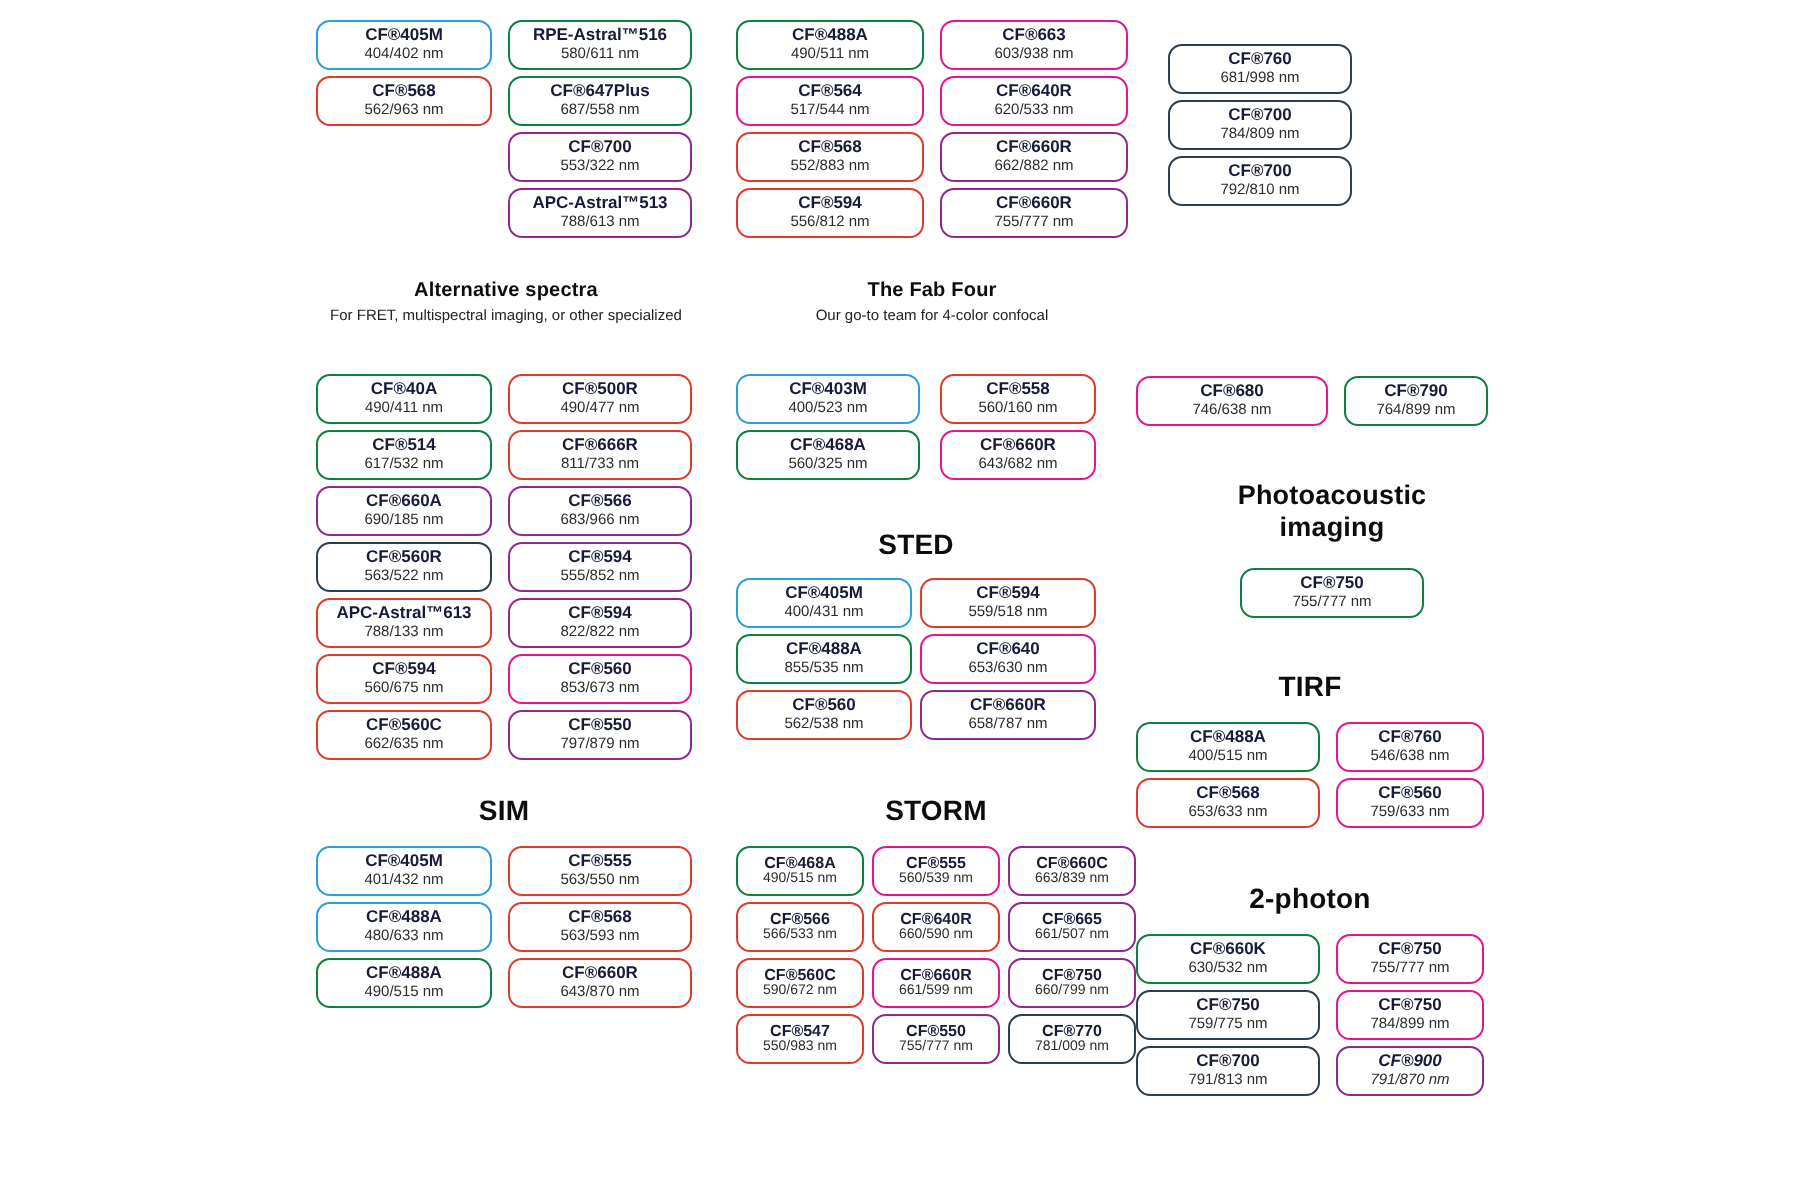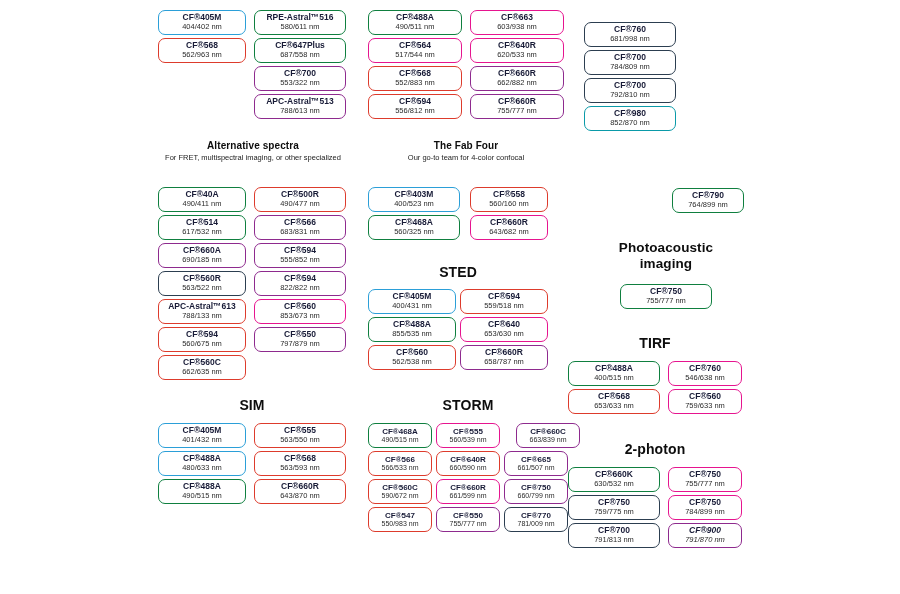--- a/index.html
+++ b/index.html
@@ -94,24 +94,20 @@
         <div class="pwave">681/998 nm</div>
       </div>
       <div class="pill" style="border-color: rgb(44, 62, 80);">
         <div class="pname">CF®700</div>
         <div class="pwave">784/809 nm</div>
       </div>
       <div class="pill" style="border-color: rgb(44, 62, 80);">
         <div class="pname">CF®700</div>
         <div class="pwave">792/810 nm</div>
       </div>
-      <div class="pill" style="border-color: rgb(10, 154, 168);">
-        <div class="pname">CF®980</div>
-        <div class="pwave">852/870 nm</div>
-      </div>
     </div>
 
   <div class="gtitle" style="left:158px;top:140px;width:190px">
     <div class="t1">Alternative spectra</div>
     <div class="t2">For FRET, multispectral imaging, or other specialized</div>
   </div>
   <div class="col" style="left:158px;top:187px;width:88px" data-pills="alt.0">
       <div class="pill" style="border-color: rgb(15, 127, 63);">
         <div class="pname">CF®40A</div>
         <div class="pwave">490/411 nm</div>
@@ -139,23 +135,27 @@
       <div class="pill" style="border-color: rgb(221, 59, 44);">
         <div class="pname">CF®560C</div>
         <div class="pwave">662/635 nm</div>
       </div>
     </div>
   <div class="col" style="left:254px;top:187px;width:92px" data-pills="alt.1">
       <div class="pill" style="border-color: rgb(221, 59, 44);">
         <div class="pname">CF®500R</div>
         <div class="pwave">490/477 nm</div>
       </div>
+      <div class="pill" style="border-color: rgb(221, 59, 44);">
+        <div class="pname">CF®666R</div>
+        <div class="pwave">811/733 nm</div>
+      </div>
       <div class="pill" style="border-color: rgb(142, 42, 142);">
         <div class="pname">CF®566</div>
-        <div class="pwave">683/831 nm</div>
+        <div class="pwave">683/966 nm</div>
       </div>
       <div class="pill" style="border-color: rgb(142, 42, 142);">
         <div class="pname">CF®594</div>
         <div class="pwave">555/852 nm</div>
       </div>
       <div class="pill" style="border-color: rgb(142, 42, 142);">
         <div class="pname">CF®594</div>
         <div class="pwave">822/822 nm</div>
       </div>
       <div class="pill" style="border-color: rgb(230, 20, 143);">
@@ -186,20 +186,26 @@
       <div class="pill" style="border-color: rgb(221, 59, 44);">
         <div class="pname">CF®558</div>
         <div class="pwave">560/160 nm</div>
       </div>
       <div class="pill" style="border-color: rgb(230, 20, 143);">
         <div class="pname">CF®660R</div>
         <div class="pwave">643/682 nm</div>
       </div>
     </div>
 
+  <div class="col" style="left:568px;top:188px;width:96px" data-pills="nir.0">
+      <div class="pill" style="border-color: rgb(230, 20, 143);">
+        <div class="pname">CF®680</div>
+        <div class="pwave">746/638 nm</div>
+      </div>
+    </div>
   <div class="col" style="left:672px;top:188px;width:72px" data-pills="nir.1">
       <div class="pill" style="border-color: rgb(15, 127, 63);">
         <div class="pname">CF®790</div>
         <div class="pwave">764/899 nm</div>
       </div>
     </div>
 
   <div class="gtitle two-line" style="left:608px;top:240px;width:116px">
     <div class="t1">Photoacoustic imaging</div>
   </div>
@@ -331,21 +337,21 @@
       <div class="pill" style="border-color: rgb(230, 20, 143);">
         <div class="pname">CF®660R</div>
         <div class="pwave">661/599 nm</div>
       </div>
       <div class="pill" style="border-color: rgb(142, 42, 142);">
         <div class="pname">CF®550</div>
         <div class="pwave">755/777 nm</div>
       </div>
     </div>
   <div class="col" style="left:504px;top:423px;width:64px" data-pills="storm.2">
-      <div class="pill" style="border-color: rgb(142, 42, 142); margin-left: 12px;">
+      <div class="pill" style="border-color: rgb(142, 42, 142);">
         <div class="pname">CF®660C</div>
         <div class="pwave">663/839 nm</div>
       </div>
       <div class="pill" style="border-color: rgb(142, 42, 142);">
         <div class="pname">CF®665</div>
         <div class="pwave">661/507 nm</div>
       </div>
       <div class="pill" style="border-color: rgb(142, 42, 142);">
         <div class="pname">CF®750</div>
         <div class="pwave">660/799 nm</div>

